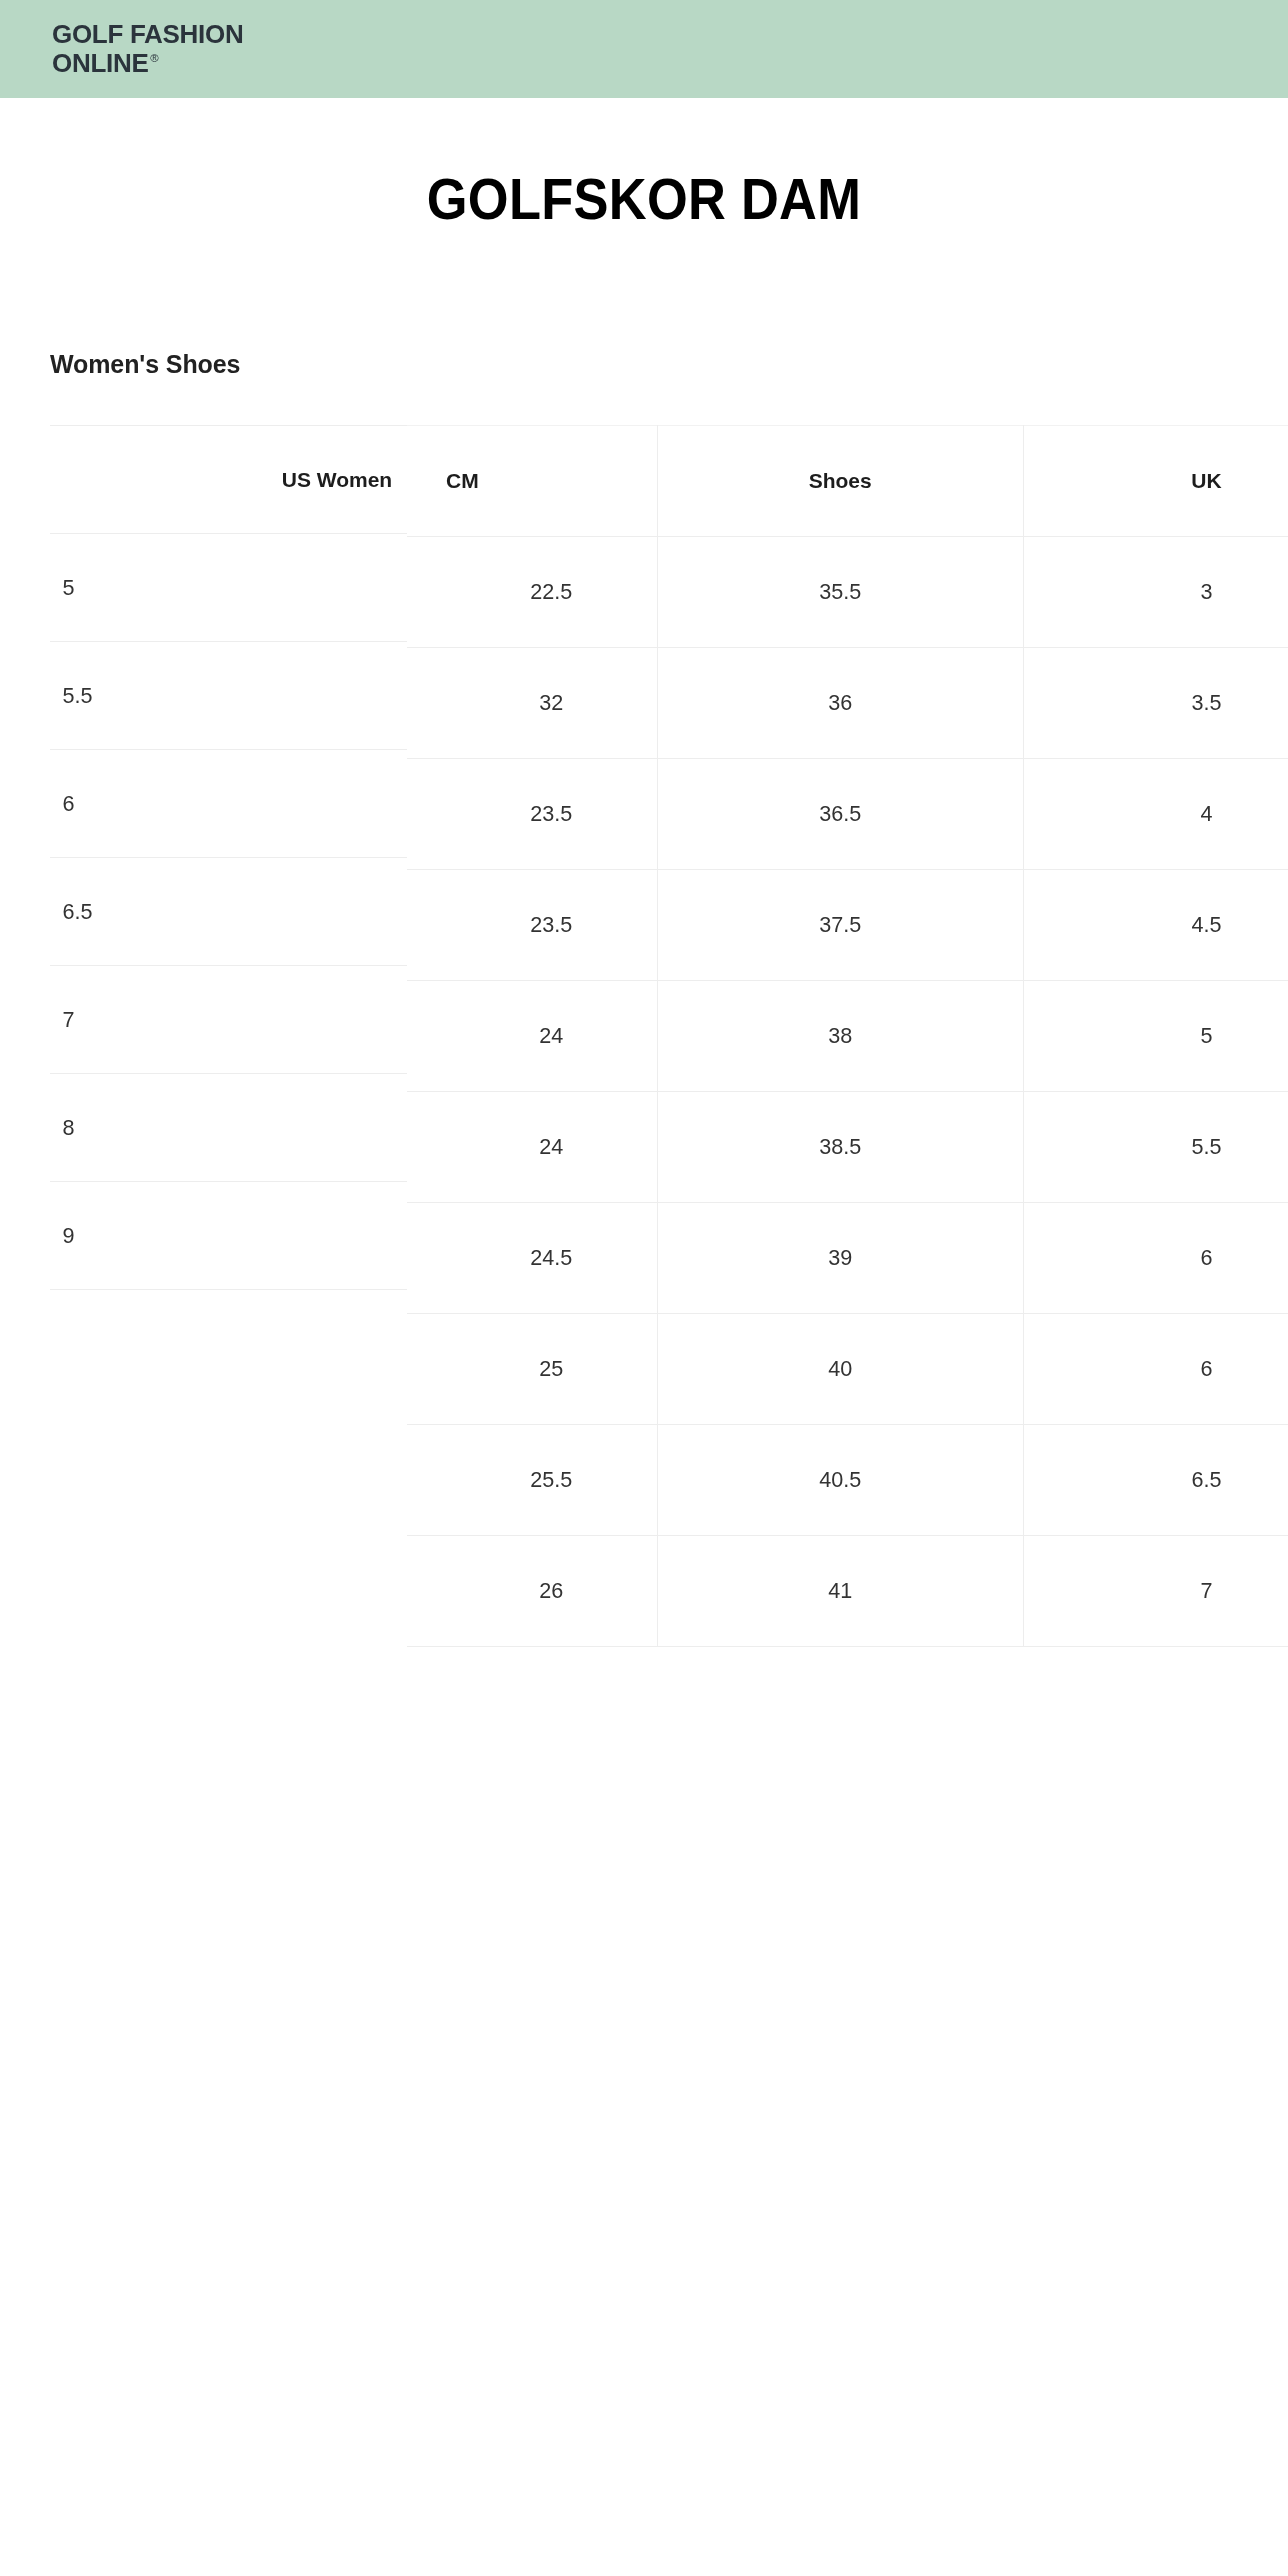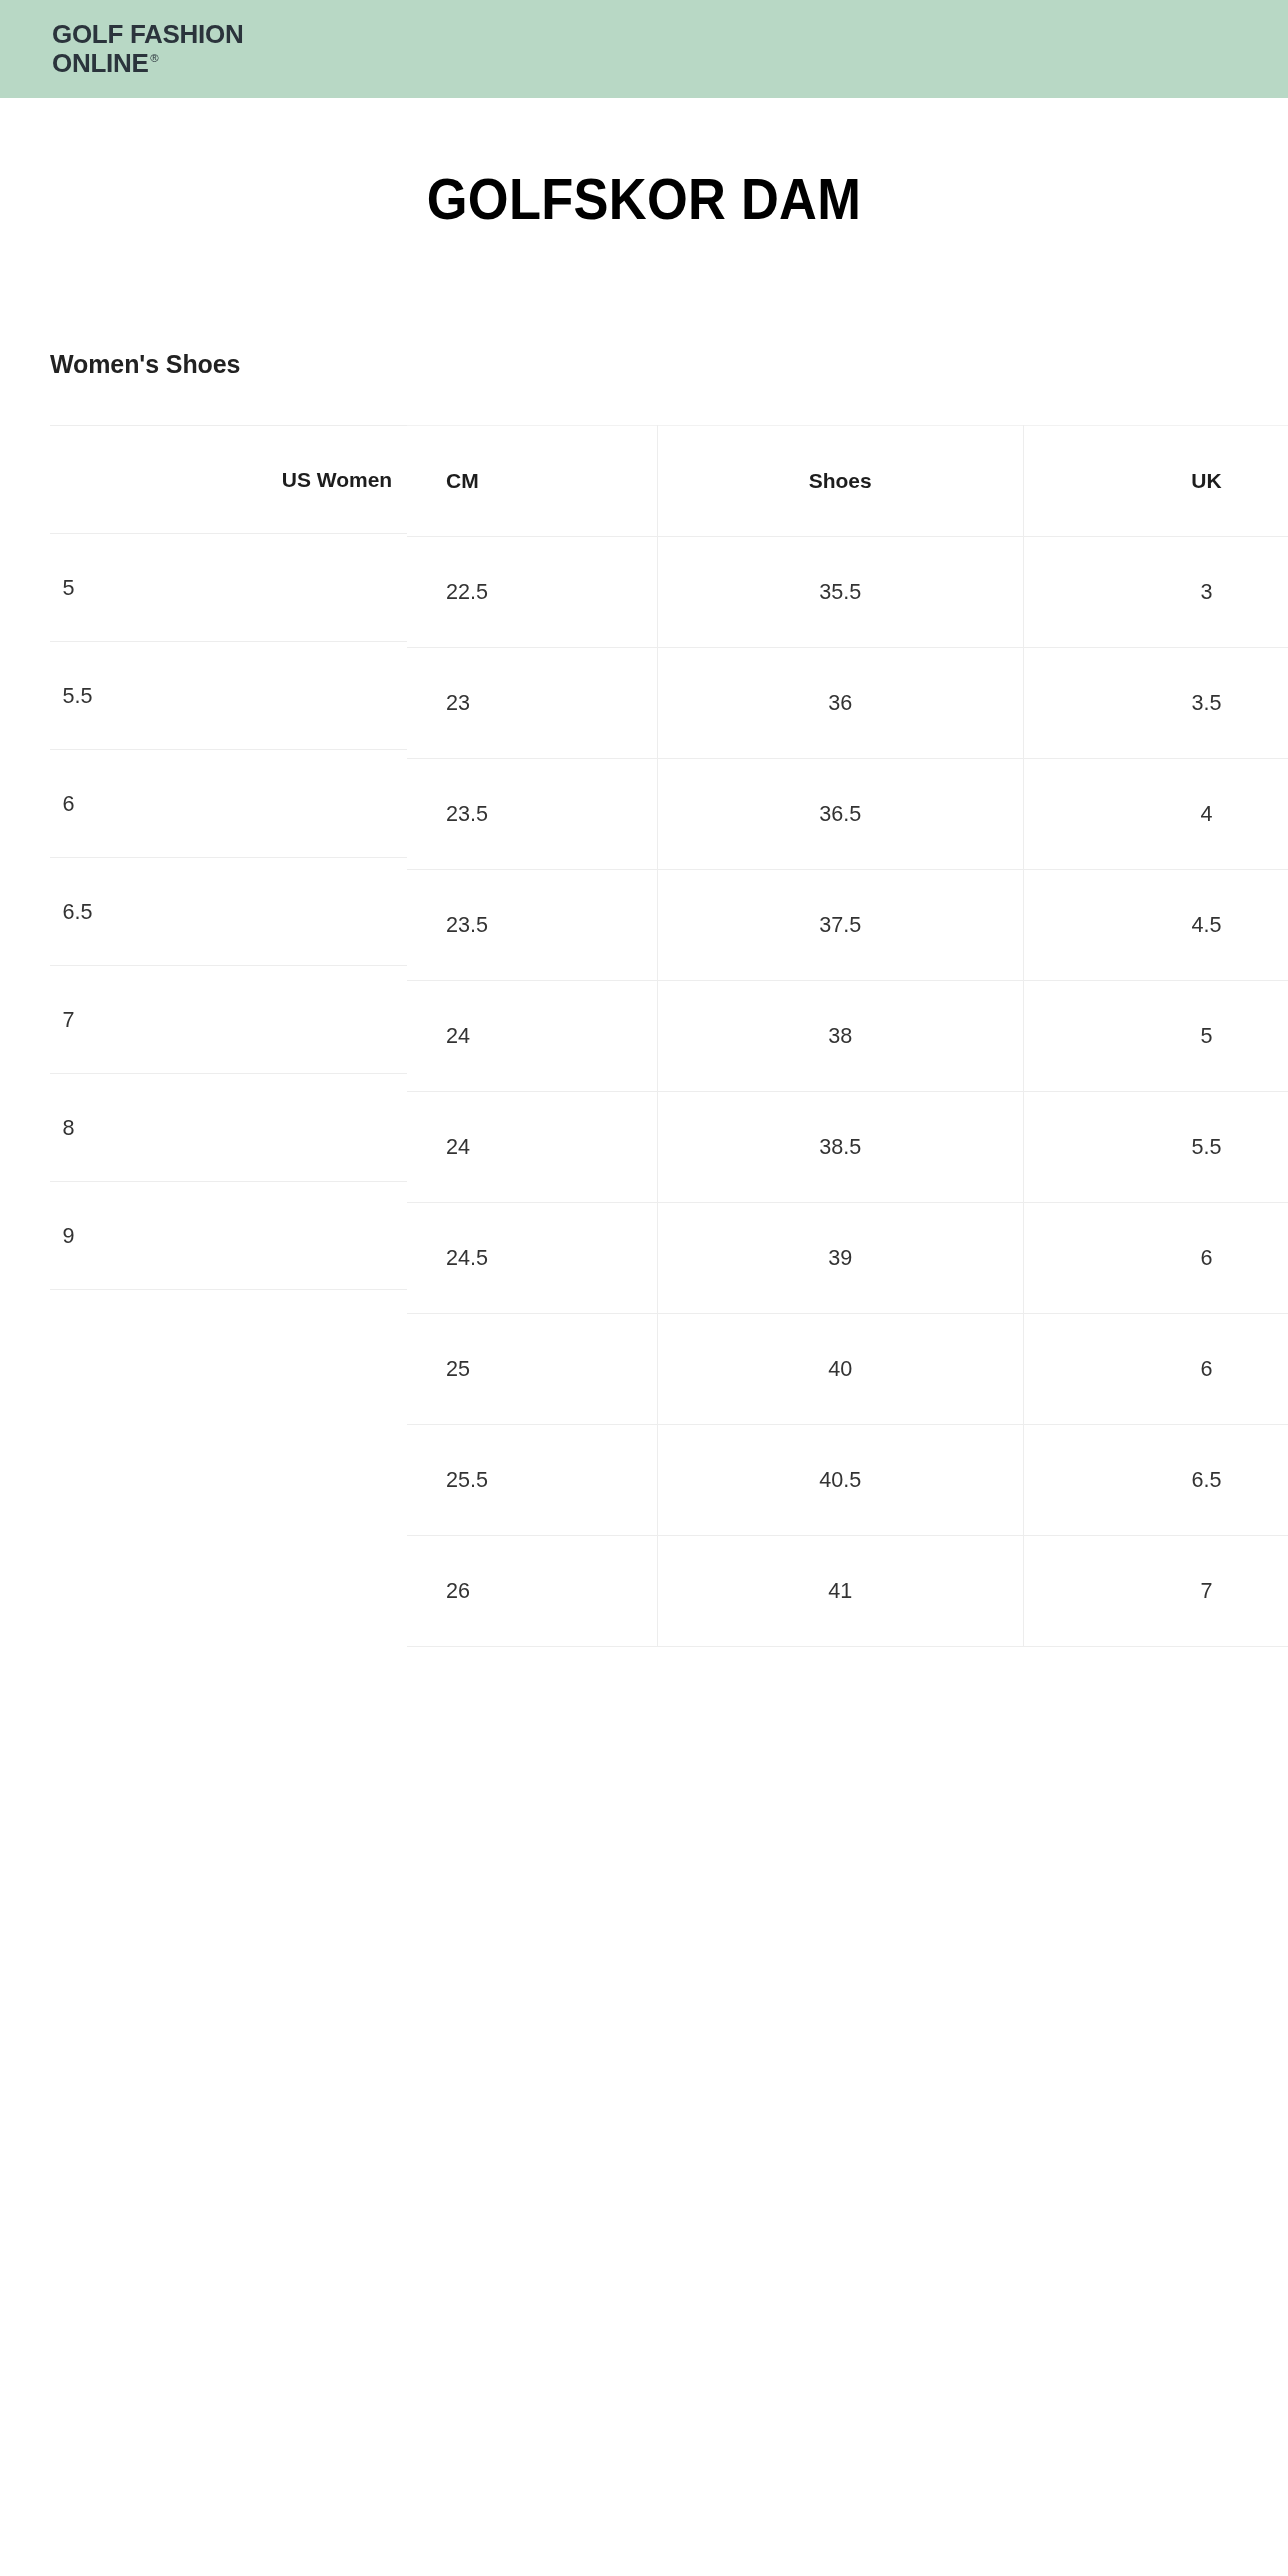--- a/index.html
+++ b/index.html
@@ -129,21 +129,21 @@
   }
   .tbl-metric th {
     font-weight: 700;
     color: #1d1d1d;
     font-size: 21px;
   }
   .tbl-metric .col-cm    { width: 250px; }
   .tbl-metric .col-euro  { width: 366px; }
   .tbl-metric .col-uk    { width: 366px; }
   .tbl-metric th.th-cm   { text-align: left; padding-left: 39px; }
-  .tbl-metric td.td-cm   { text-align: left; padding-left: 39px; }
+  .tbl-metric td.td-cm   { text-align: center; padding-left: 39px; }
   .tbl-metric th:first-child, .tbl-metric td:first-child { border-left: none; }
 
   
   .viewport-clip { overflow: hidden; position: absolute; top:0; left:0; width:1288px; height:2212px; }
 </style>
 </head>
 <body>
 
 <div class="viewport-clip">
 
@@ -204,21 +204,21 @@
           <th>UK</th>
         </tr>
       </thead>
       <tbody>
         <tr>
           <td class="td-cm">22.5</td>
           <td>35.5</td>
           <td>3</td>
         </tr>
         <tr>
-          <td class="td-cm">23</td>
+          <td class="td-cm">32</td>
           <td>36</td>
           <td>3.5</td>
         </tr>
         <tr>
           <td class="td-cm">23.5</td>
           <td>36.5</td>
           <td>4</td>
         </tr>
         <tr>
           <td class="td-cm">23.5</td>

